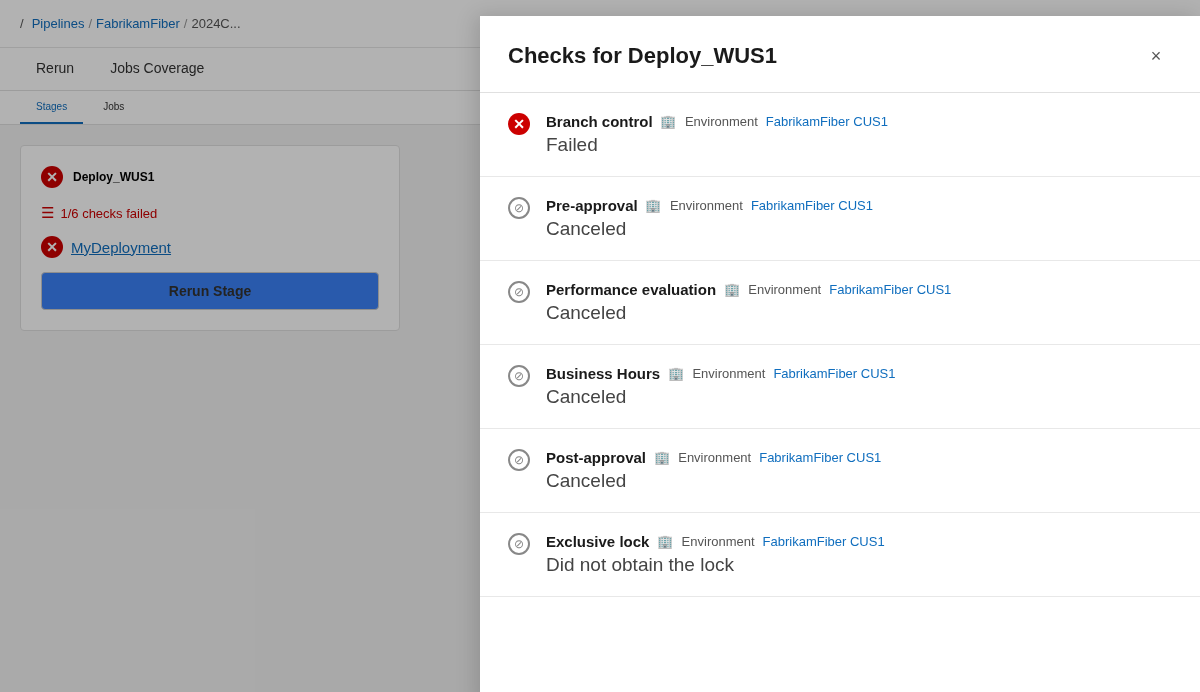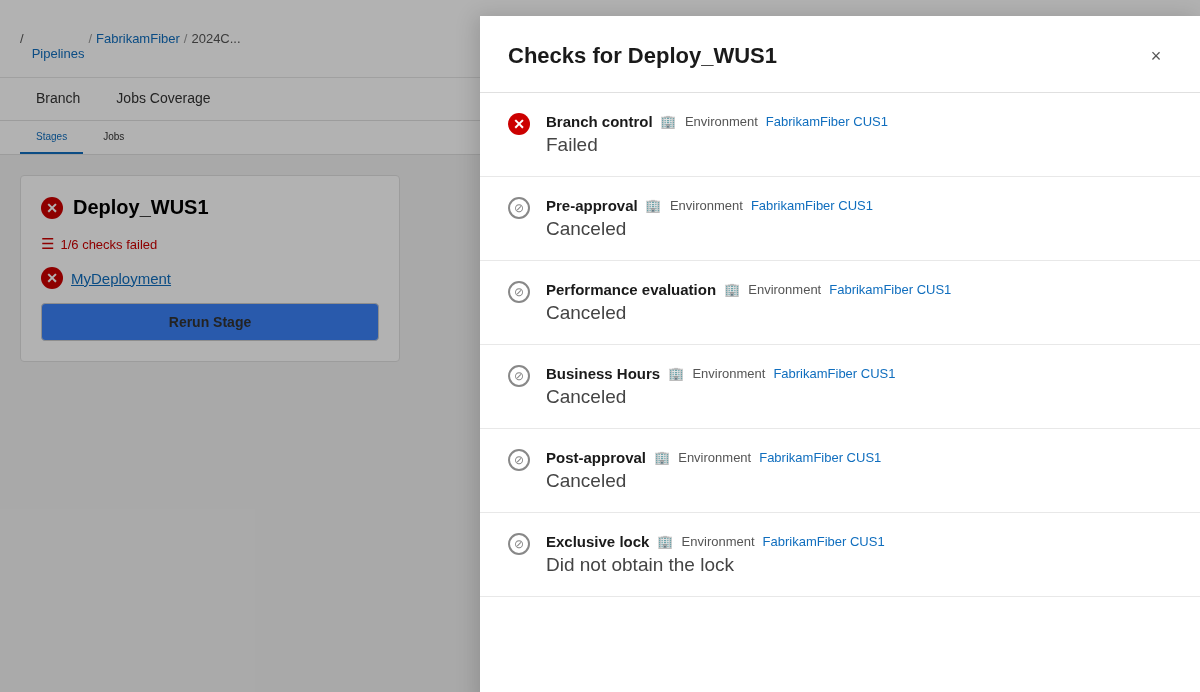--- a/index.html
+++ b/index.html
@@ -94,21 +94,21 @@
       padding: 20px;
       margin-bottom: 12px;
       max-width: 380px;
     }
     .stage-header {
       display: flex;
       align-items: center;
       margin-bottom: 16px;
     }
     .stage-name {
-      font-size: 20px;
+      font-size: 12px;
       font-weight: 600;
       margin-left: 10px;
     }
     .checks-failed {
       display: flex;
       align-items: center;
       color: #c00;
       font-size: 13px;
       gap: 6px;
     }
@@ -266,29 +266,29 @@
     }
   </style>
 </head>
 <body>
 
 <div class="bg-page">
 
   <div class="breadcrumb">
     <span>/</span>
     <span class="sep"></span>
-    <span style="color:#106ebe;cursor:pointer;margin-top:30px;">Pipelines</span>
+    <span style="color:#106ebe;cursor:pointer;">Pipelines</span>
     <span class="sep">/</span>
     <span style="color:#106ebe;cursor:pointer;">FabrikamFiber</span>
     <span class="sep">/</span>
     <span>2024C...</span>
   </div>
 
   <div class="tabs">
-    <div class="tab">Branch</div>
+    <div class="tab">Rerun</div>
     <div class="tab">Jobs Coverage</div>
   </div>
 
   <div class="sub-tabs">
     <div class="sub-tab active">Stages</div>
     <div class="sub-tab">Jobs</div>
   </div>
 
   <div class="main-content">
 

